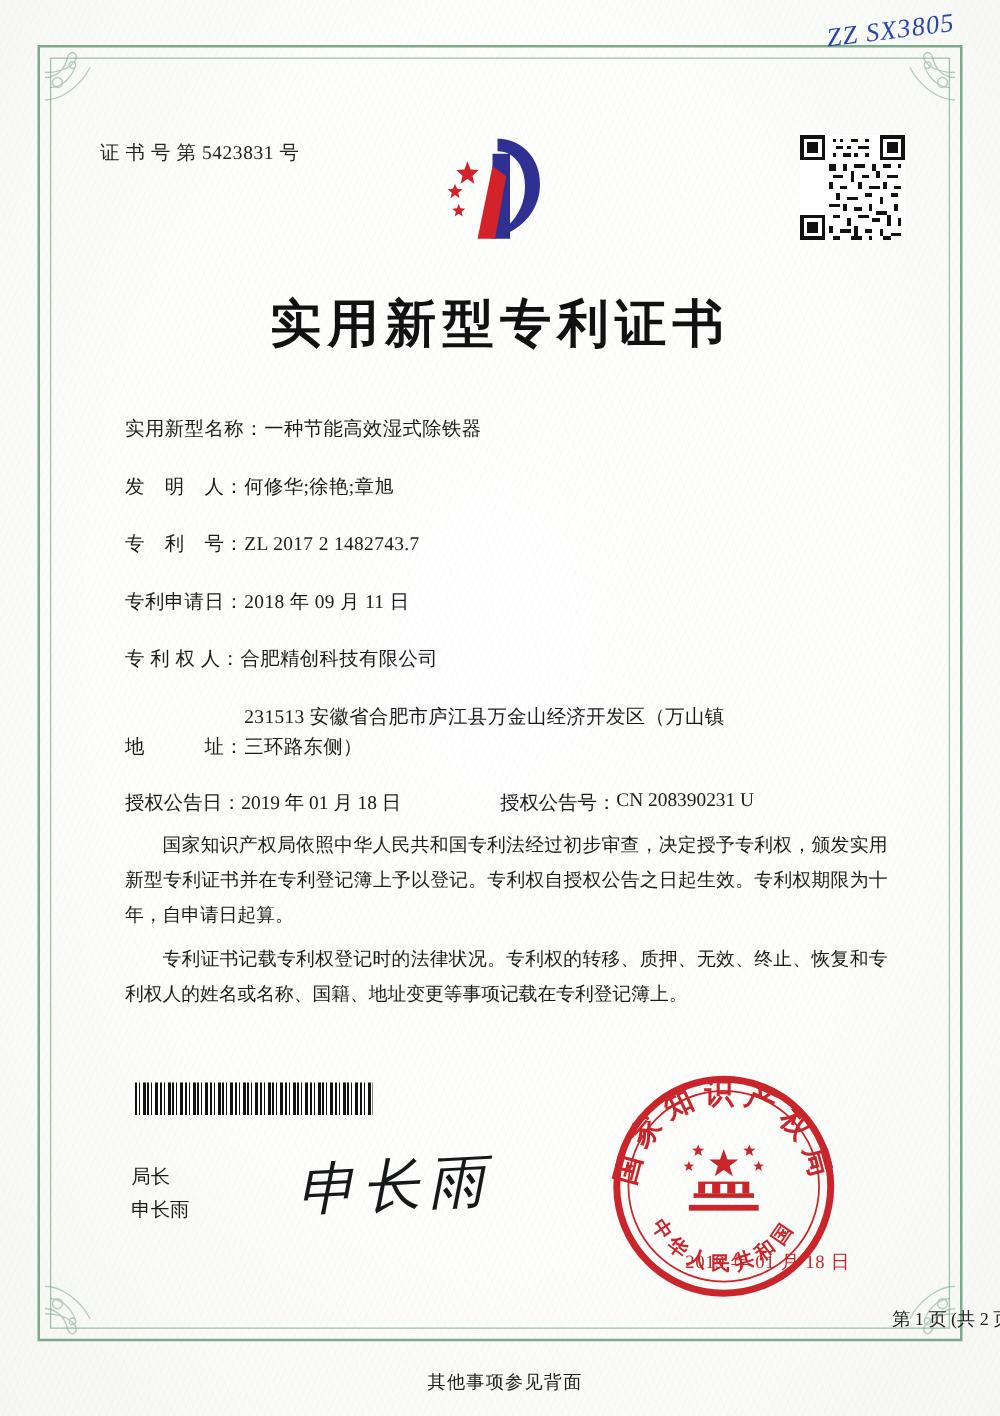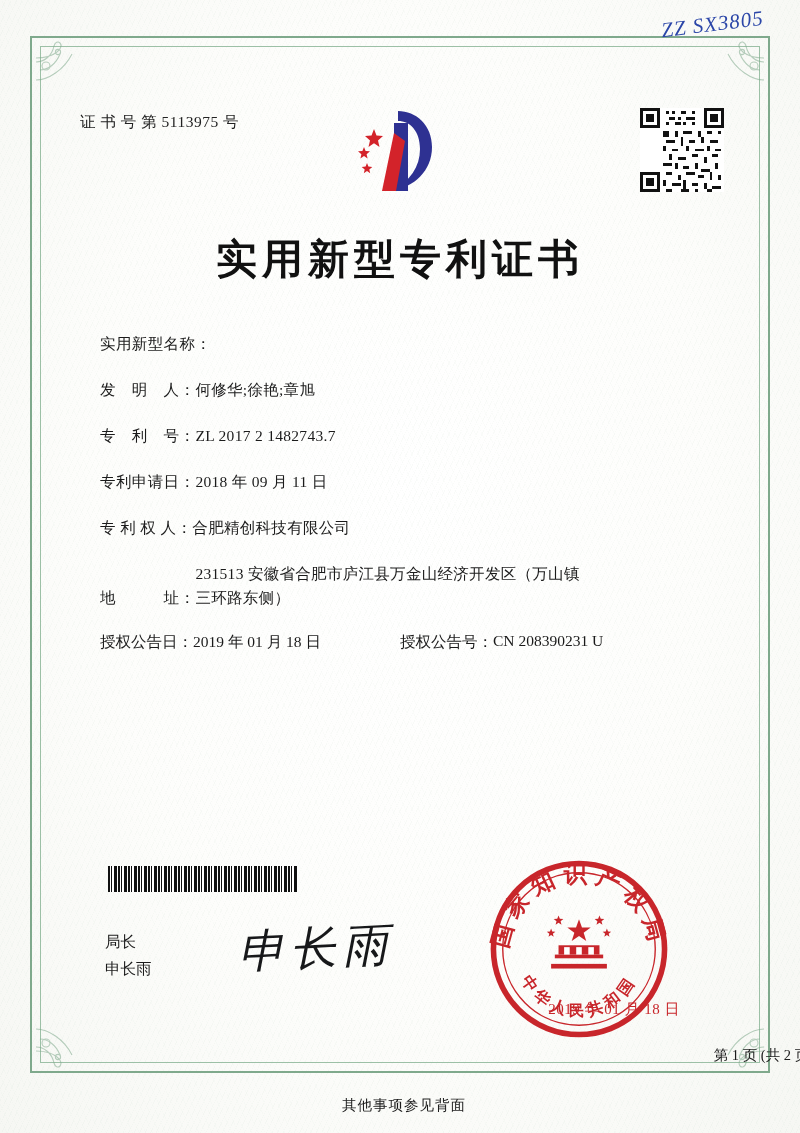--- a/index.html
+++ b/index.html
@@ -288,21 +288,21 @@
       <circle cx="12" cy="26" r="4"></circle>
       <circle cx="24" cy="12" r="2.6"></circle>
       <path d="M2,40 C14,40 30,30 38,14"></path>
     </g>
   </svg>
 
   <div class="handwrite-top">ZZ SX3805</div>
 
   <div class="cert-no">
     <span>证 书 号</span>
-    <span>第 5113975 号</span>
+    <span>第 5423831 号</span>
   </div>
 
   <svg class="emblem" viewBox="0 0 96 96">
     <path d="M46,8 C64,8 80,22 80,44 C80,68 62,84 40,88 C58,78 68,64 68,46 C68,28 58,18 46,18 Z" fill="#2e3192"></path>
     <path d="M42,20 L56,20 L56,88 L42,88 Z" fill="#2e3192"></path>
     <path d="M42,30 L30,88 L44,88 L53,38 Z" fill="#d3232a"></path>
     <g fill="#d3232a">
       <polygon points="22,26 24.5,32.5 31,33 26,37.5 27.5,44 22,40.2 16.5,44 18,37.5 13,33 19.5,32.5"></polygon>
       <polygon points="12,44 13.6,48 18,48.3 14.6,51.2 15.6,55.5 12,53 8.4,55.5 9.4,51.2 6,48.3 10.4,48"></polygon>
       <polygon points="15,60 16.4,63.6 20.3,63.9 17.3,66.4 18.2,70.2 15,68 11.8,70.2 12.7,66.4 9.7,63.9 13.6,63.6"></polygon>
@@ -384,20 +384,21 @@
         <rect x="23" y="28" width="2" height="1"></rect>
     </g>
   </svg>
 
   <div class="title">实用新型专利证书</div>
 
   <div class="fields">
 
     <div class="field">
       <span class="lbl">实用新型名称：</span>
+      <span class="val">一种节能高效湿式除铁器</span>
     </div>
 
     <div class="field">
       <span class="lbl">发　明　人：</span>
       <span class="val">何修华;徐艳;章旭</span>
     </div>
 
     <div class="field">
       <span class="lbl">专　利　号：</span>
       <span class="val">ZL 2017 2 1482743.7</span>
@@ -427,20 +428,24 @@
         <span class="val">2019 年 01 月 18 日</span>
       </span>
       <span class="seg2">
         <span class="lbl">授权公告号：</span>
         <span class="val">CN 208390231 U</span>
       </span>
     </div>
 
   </div>
 
+  <div class="paras">
+    <p>国家知识产权局依照中华人民共和国专利法经过初步审查，决定授予专利权，颁发实用新型专利证书并在专利登记簿上予以登记。专利权自授权公告之日起生效。专利权期限为十年，自申请日起算。</p>
+    <p>专利证书记载专利权登记时的法律状况。专利权的转移、质押、无效、终止、恢复和专利权人的姓名或名称、国籍、地址变更等事项记载在专利登记簿上。</p>
+  </div>
 
   <div class="barcode"></div>
 
   <div class="sign-block">
     <div>局长</div>
     <div>申长雨</div>
   </div>
 
   <div class="signature">申长雨</div>
 

